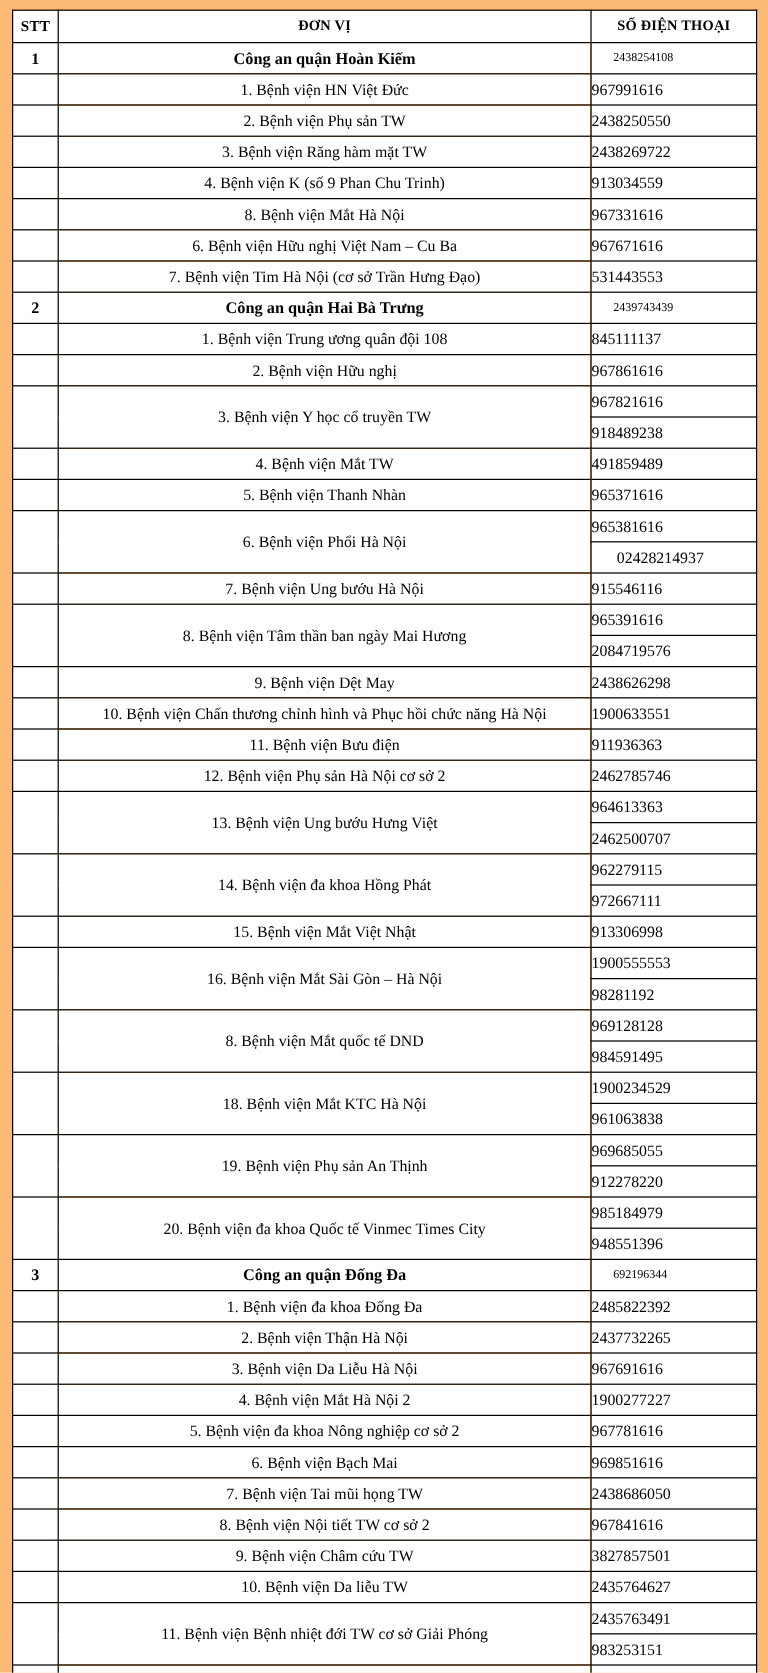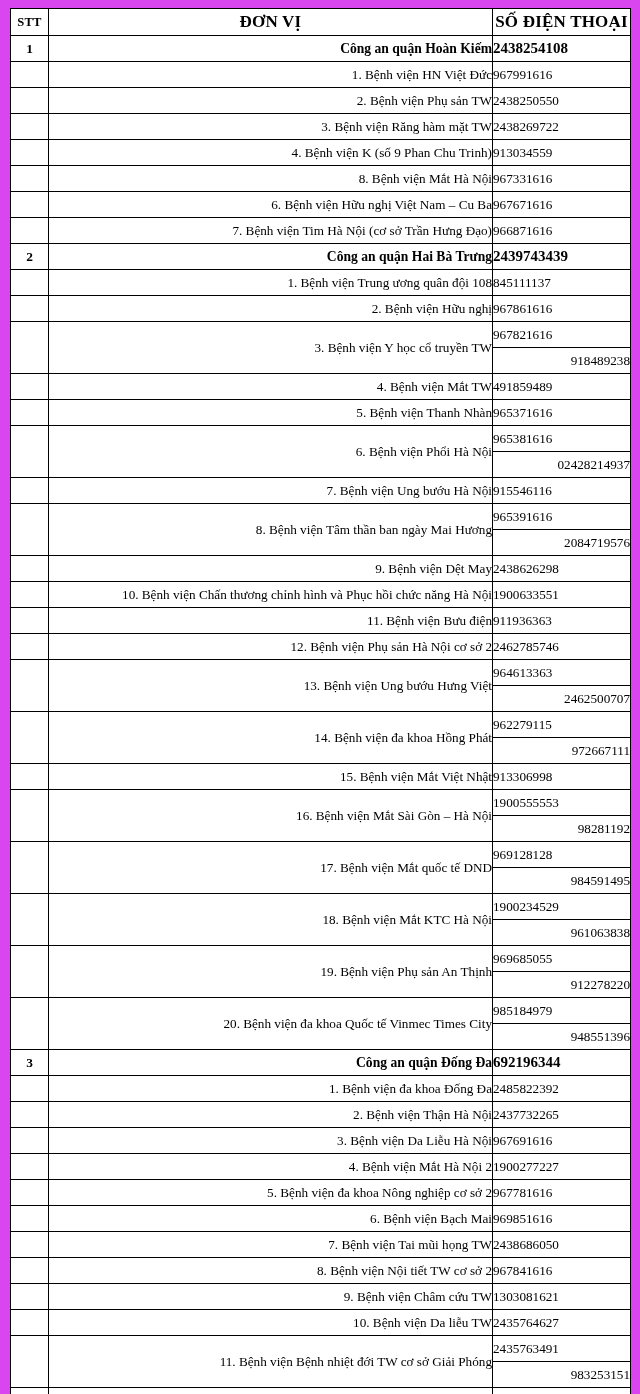--- a/index.html
+++ b/index.html
@@ -14,21 +14,21 @@
     font-family: "Liberation Serif", "DejaVu Serif", serif;
     color: #000000;
     -webkit-font-smoothing: antialiased;
   }
   #sheet {
     position: relative;
     width: 640px;
     height: 1394px;
     box-sizing: border-box;
     padding: 8px 10px 6px 10px;
-    background: #d946ef;
+    background: #fdba74;
   }
   table.contact-table {
     width: 620px;
     border-collapse: collapse;
     table-layout: fixed;
     font-size: 13.2px;
     line-height: 1.15;
   }
   table.contact-table col.col-stt   { width: 38px; }
   table.contact-table col.col-unit  { width: 444px; }
@@ -44,59 +44,60 @@
 
   
   table.contact-table {
     border: 1.6px solid #000;
   }
 
   th.h-stt, th.h-unit, th.h-phone {
     font-weight: bold;
     text-align: center;
     height: 26px;
-    font-size: 17px;
+    font-size: 12px;
     letter-spacing: 0.2px;
   }
   th.h-stt { font-size: 12.6px; }
 
   td.c-stt {
     text-align: center;
     height: 25px;
   }
   td.c-stt.group-num {
     font-weight: bold;
     font-size: 13.4px;
   }
   td.c-unit {
-    text-align: right;
+    text-align: center;
     padding: 0 3px 0 5px;
     height: 25px;
     white-space: nowrap;
     overflow: hidden;
   }
   td.c-unit.group-name {
     font-weight: bold;
     font-size: 13.6px;
   }
   td.c-phone {
     text-align: left;
     padding: 0 3px 0 4px;
     height: 25px;
     white-space: nowrap;
   }
   td.c-phone.group-phone {
-    font-weight: bold;
-    font-size: 15px;
+    font-weight: normal;
+    font-size: 10px;
+    padding-left: 18px;
   }
   td.c-phone.indented {
-    padding-left: 5px;
+    padding-left: 21px;
   }
   
-  tr.phone-sub td.c-phone { height: 25px; text-align: right; }
+  tr.phone-sub td.c-phone { height: 25px; }
 
   td.c-unit.tall { height: 50px; }
 </style>
 </head>
 <body>
 
 <div id="sheet">
   <table class="contact-table">
     <colgroup>
       <col class="col-stt">
@@ -142,21 +143,21 @@
           <td class="c-phone">967331616</td>
         </tr>
         <tr>
           <td class="c-stt"></td>
           <td class="c-unit">6. Bệnh viện Hữu nghị Việt Nam – Cu Ba</td>
           <td class="c-phone">967671616</td>
         </tr>
         <tr>
           <td class="c-stt"></td>
           <td class="c-unit">7. Bệnh viện Tim Hà Nội (cơ sở Trần Hưng Đạo)</td>
-          <td class="c-phone">966871616</td>
+          <td class="c-phone">531443553</td>
         </tr>
         <tr>
           <td class="c-stt group-num">2</td>
           <td class="c-unit group-name">Công an quận Hai Bà Trưng</td>
           <td class="c-phone group-phone">2439743439</td>
         </tr>
         <tr>
           <td class="c-stt"></td>
           <td class="c-unit">1. Bệnh viện Trung ương quân đội 108</td>
           <td class="c-phone">845111137</td>
@@ -249,21 +250,21 @@
         <tr>
           <td class="c-stt" rowspan="2"></td>
           <td class="c-unit tall" rowspan="2">16. Bệnh viện Mắt Sài Gòn – Hà Nội</td>
           <td class="c-phone">1900555553</td>
         </tr>
         <tr class="phone-sub">
           <td class="c-phone">98281192</td>
         </tr>
         <tr>
           <td class="c-stt" rowspan="2"></td>
-          <td class="c-unit tall" rowspan="2">17. Bệnh viện Mắt quốc tế DND</td>
+          <td class="c-unit tall" rowspan="2">8. Bệnh viện Mắt quốc tế DND</td>
           <td class="c-phone">969128128</td>
         </tr>
         <tr class="phone-sub">
           <td class="c-phone">984591495</td>
         </tr>
         <tr>
           <td class="c-stt" rowspan="2"></td>
           <td class="c-unit tall" rowspan="2">18. Bệnh viện Mắt KTC Hà Nội</td>
           <td class="c-phone">1900234529</td>
         </tr>
@@ -327,21 +328,21 @@
           <td class="c-phone">2438686050</td>
         </tr>
         <tr>
           <td class="c-stt"></td>
           <td class="c-unit">8. Bệnh viện Nội tiết TW cơ sở 2</td>
           <td class="c-phone">967841616</td>
         </tr>
         <tr>
           <td class="c-stt"></td>
           <td class="c-unit">9. Bệnh viện Châm cứu TW</td>
-          <td class="c-phone">1303081621</td>
+          <td class="c-phone">3827857501</td>
         </tr>
         <tr>
           <td class="c-stt"></td>
           <td class="c-unit">10. Bệnh viện Da liễu TW</td>
           <td class="c-phone">2435764627</td>
         </tr>
         <tr>
           <td class="c-stt" rowspan="2"></td>
           <td class="c-unit tall" rowspan="2">11. Bệnh viện Bệnh nhiệt đới TW cơ sở  Giải Phóng</td>
           <td class="c-phone">2435763491</td>

